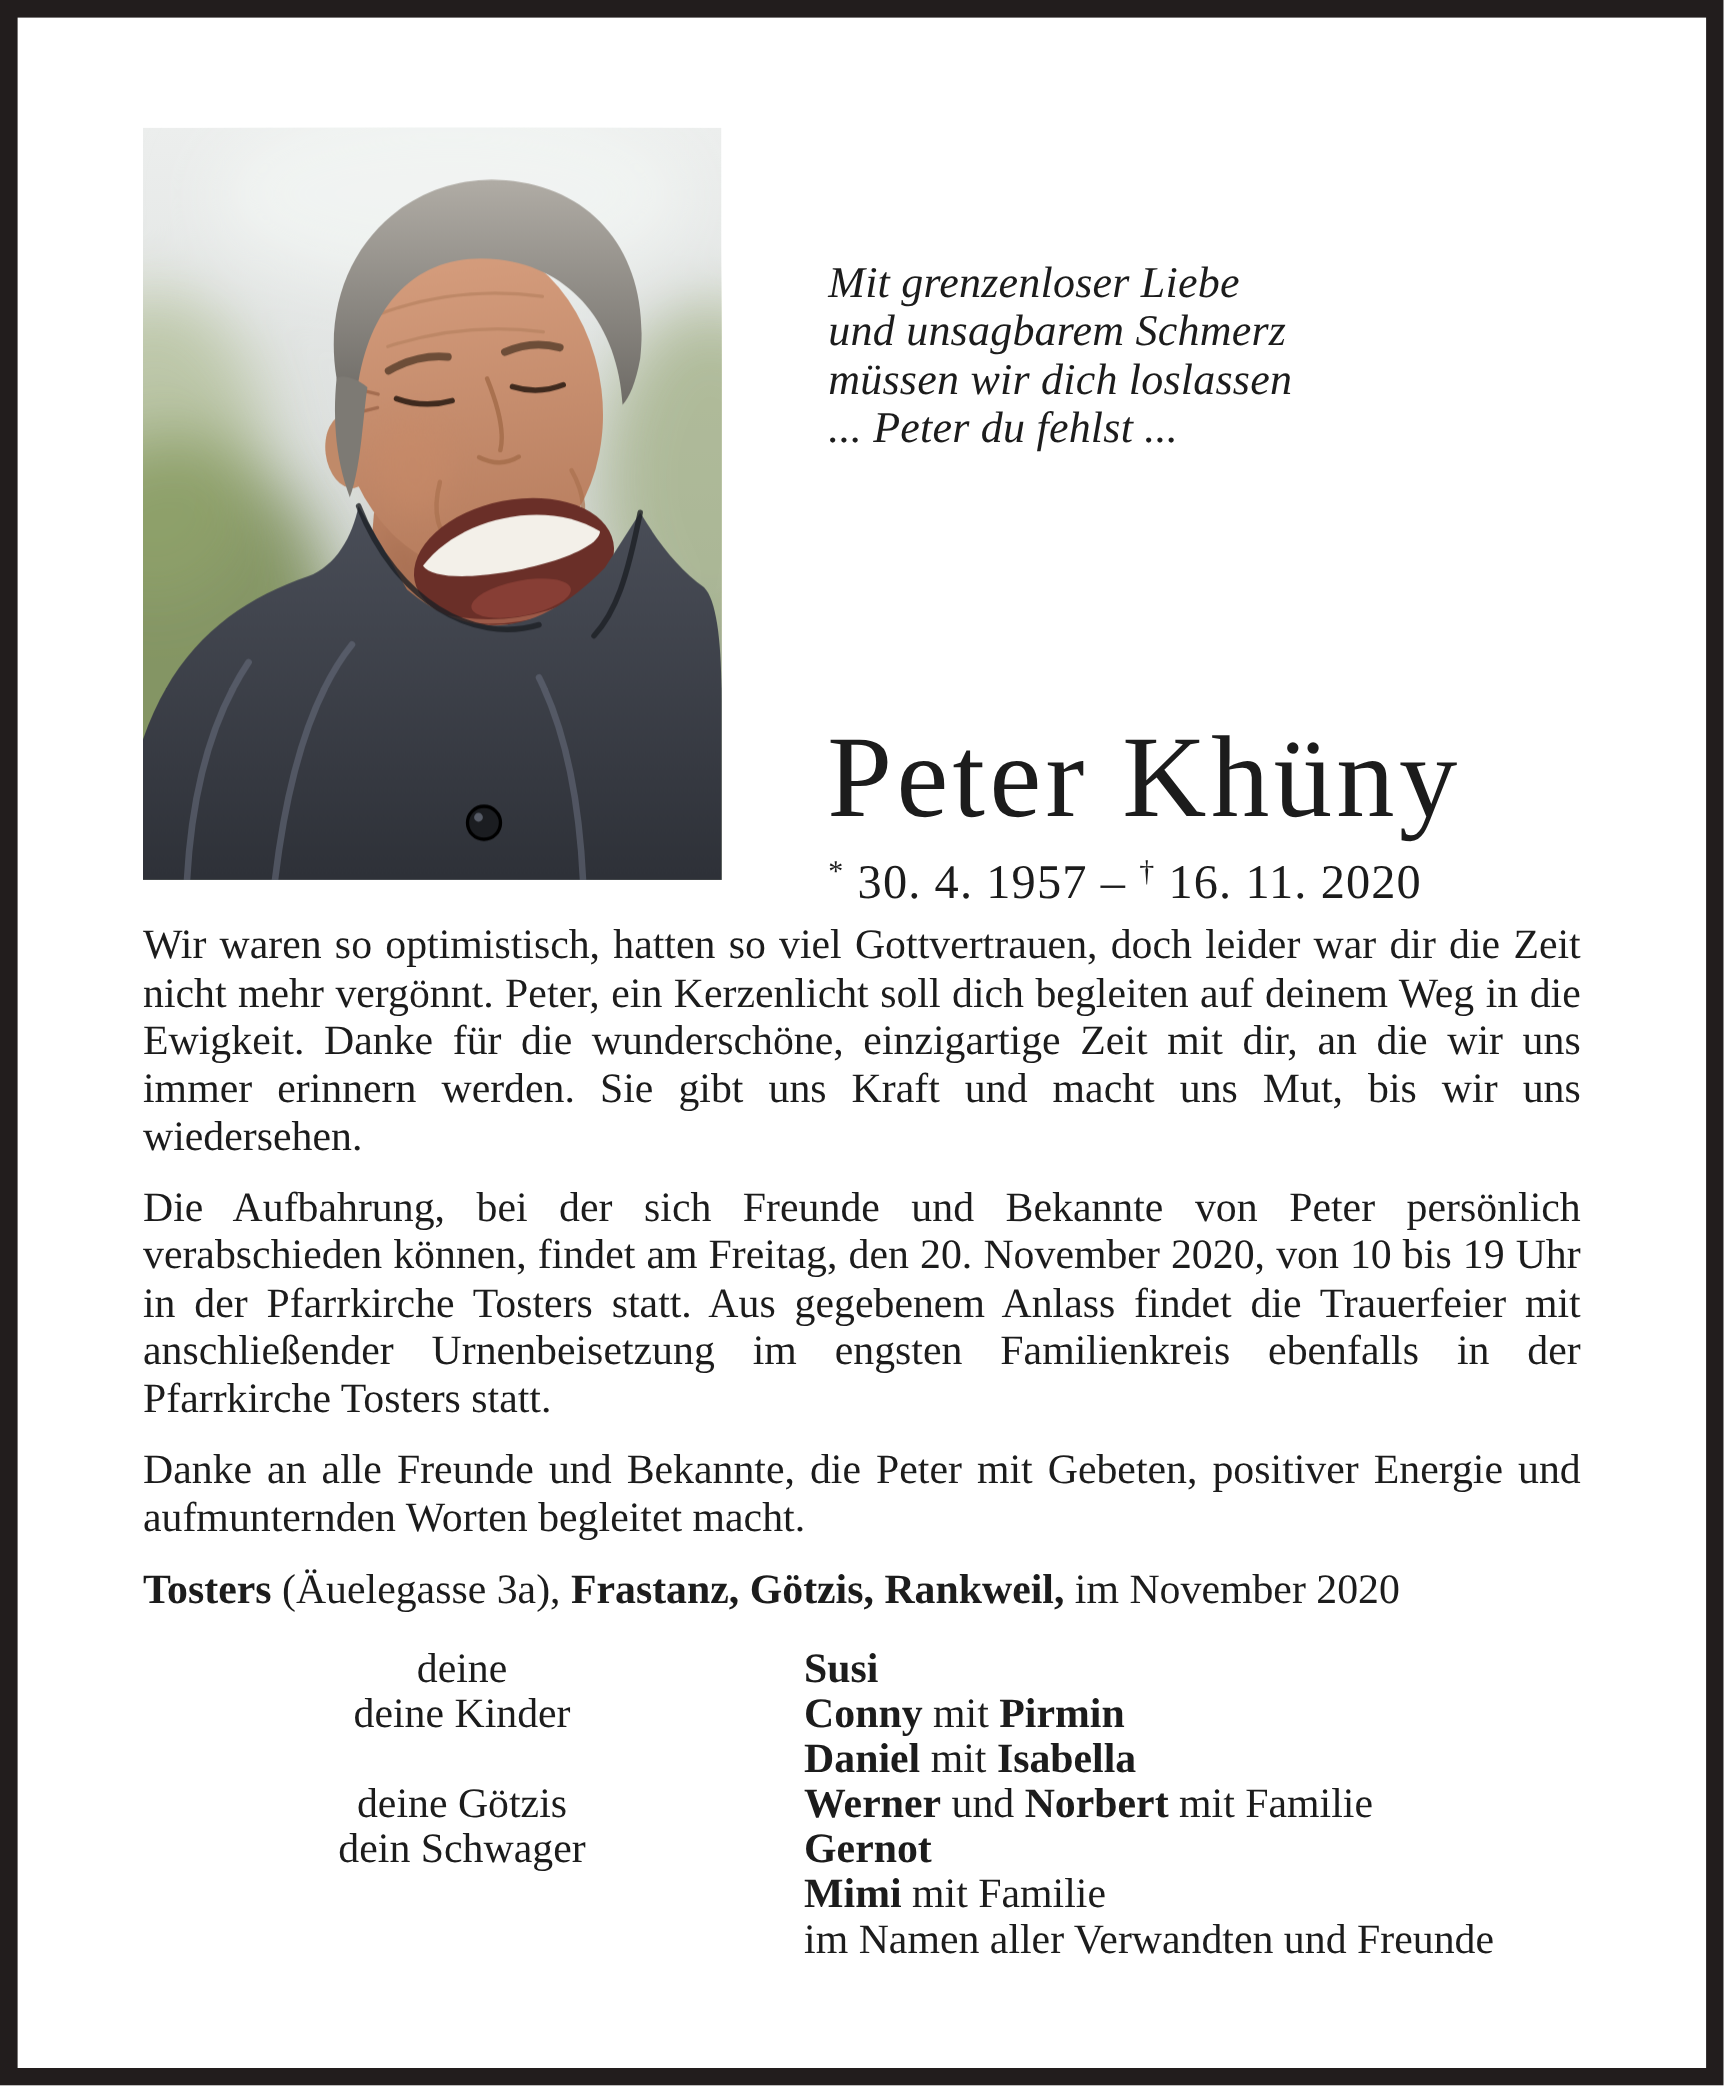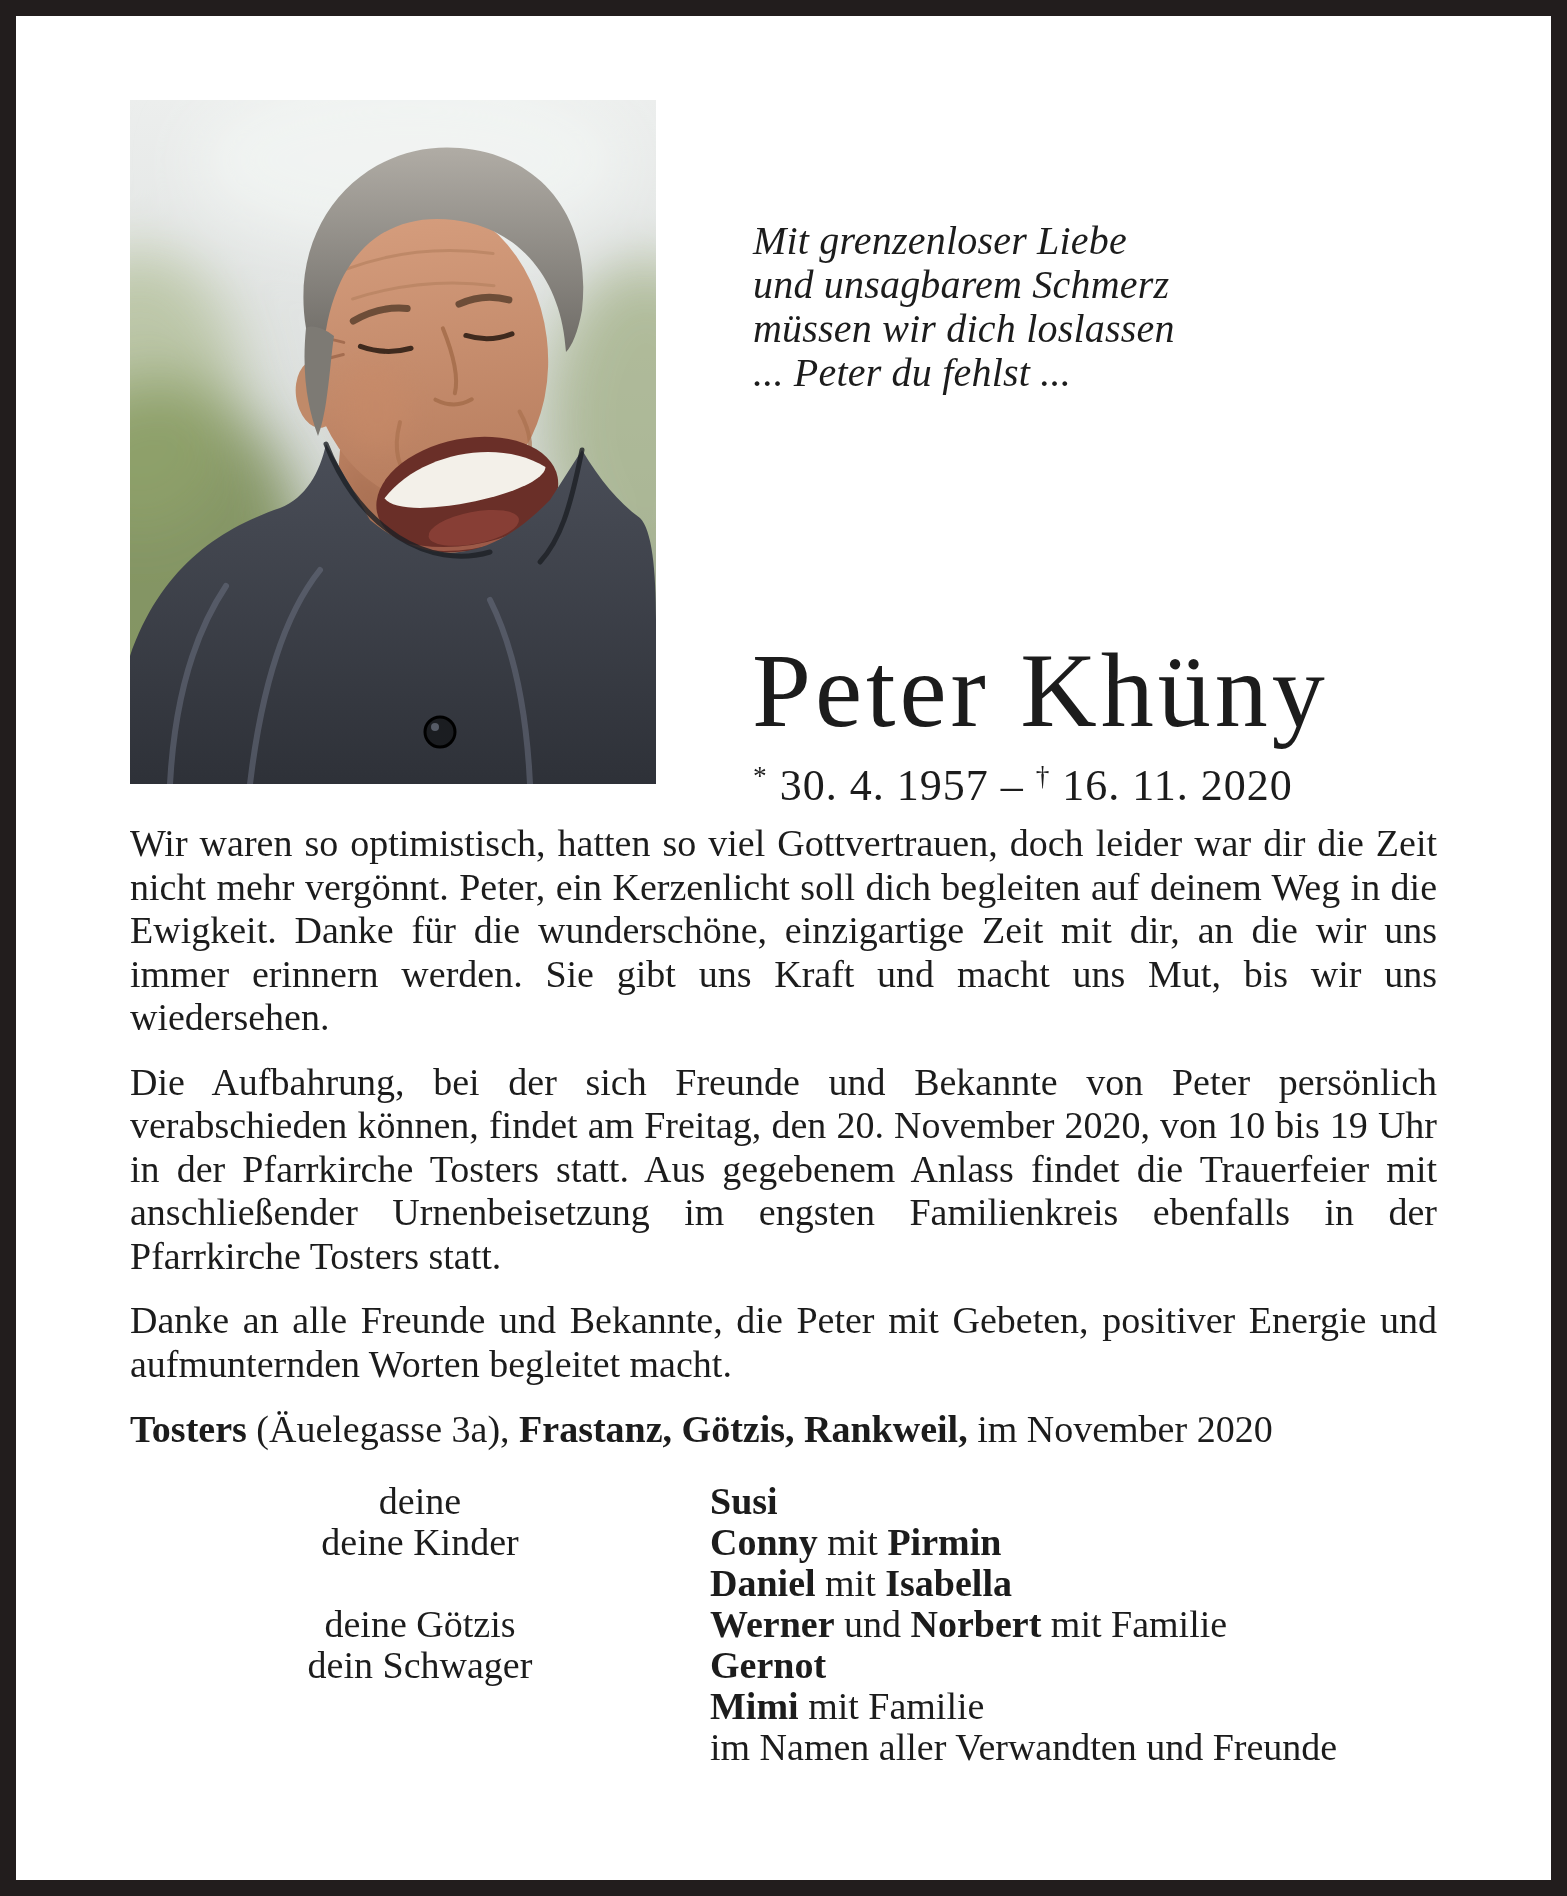--- a/index.html
+++ b/index.html
@@ -6,21 +6,21 @@
   .sheet{
     position:relative;
     width:1567px;height:1896px;
     box-sizing:border-box;
     border:16px solid #221d1d;
     background:#ffffff;
     font-family:"Liberation Serif", serif;
     color:#1c1c1c;
     overflow:hidden;
   }
-  .inner{position:relative;height:100%;box-sizing:border-box;padding:0 114px;}
+  .inner{position:relative;height:100%;box-sizing:border-box;padding:16px 114px;}
   .head{position:relative;height:768px;}
   .photo{position:absolute;left:0;top:84px;width:526px;height:684px;overflow:hidden;}
   .photo svg{display:block;width:100%;height:100%;}
   .quote{
     position:absolute;left:623px;top:203px;
     font-style:italic;font-size:40px;line-height:44px;
     white-space:pre-line;letter-spacing:.2px;
   }
   .name{
     position:absolute;left:622px;top:622px;
@@ -33,21 +33,21 @@
   .dates .sup{font-size:.62em;position:relative;top:-.55em;}
   .body-text{margin-top:38px;}
   p.para{font-size:38px;line-height:43.5px;text-align:justify;margin:0 0 21px 0;}
   .location{font-size:38px;line-height:44px;margin-top:16px;white-space:nowrap;}
   .b{font-weight:700;}
   .fam{margin-top:30px;font-size:38px;}
   .fam-header{margin-left:601px;line-height:44px;}
   .fam-rows{margin-top:10px;}
   .fam-row{display:flex;line-height:41px;}
   .fam-label{flex:0 0 580px;width:580px;text-align:center;}
-  .fam-value{white-space:nowrap;}
+  .fam-value{margin-left:21px;white-space:nowrap;}
 </style>
 </head>
 <body>
 
 <div class="sheet">
   <div class="inner">
 
     <div class="head">
 
       <div class="photo">

